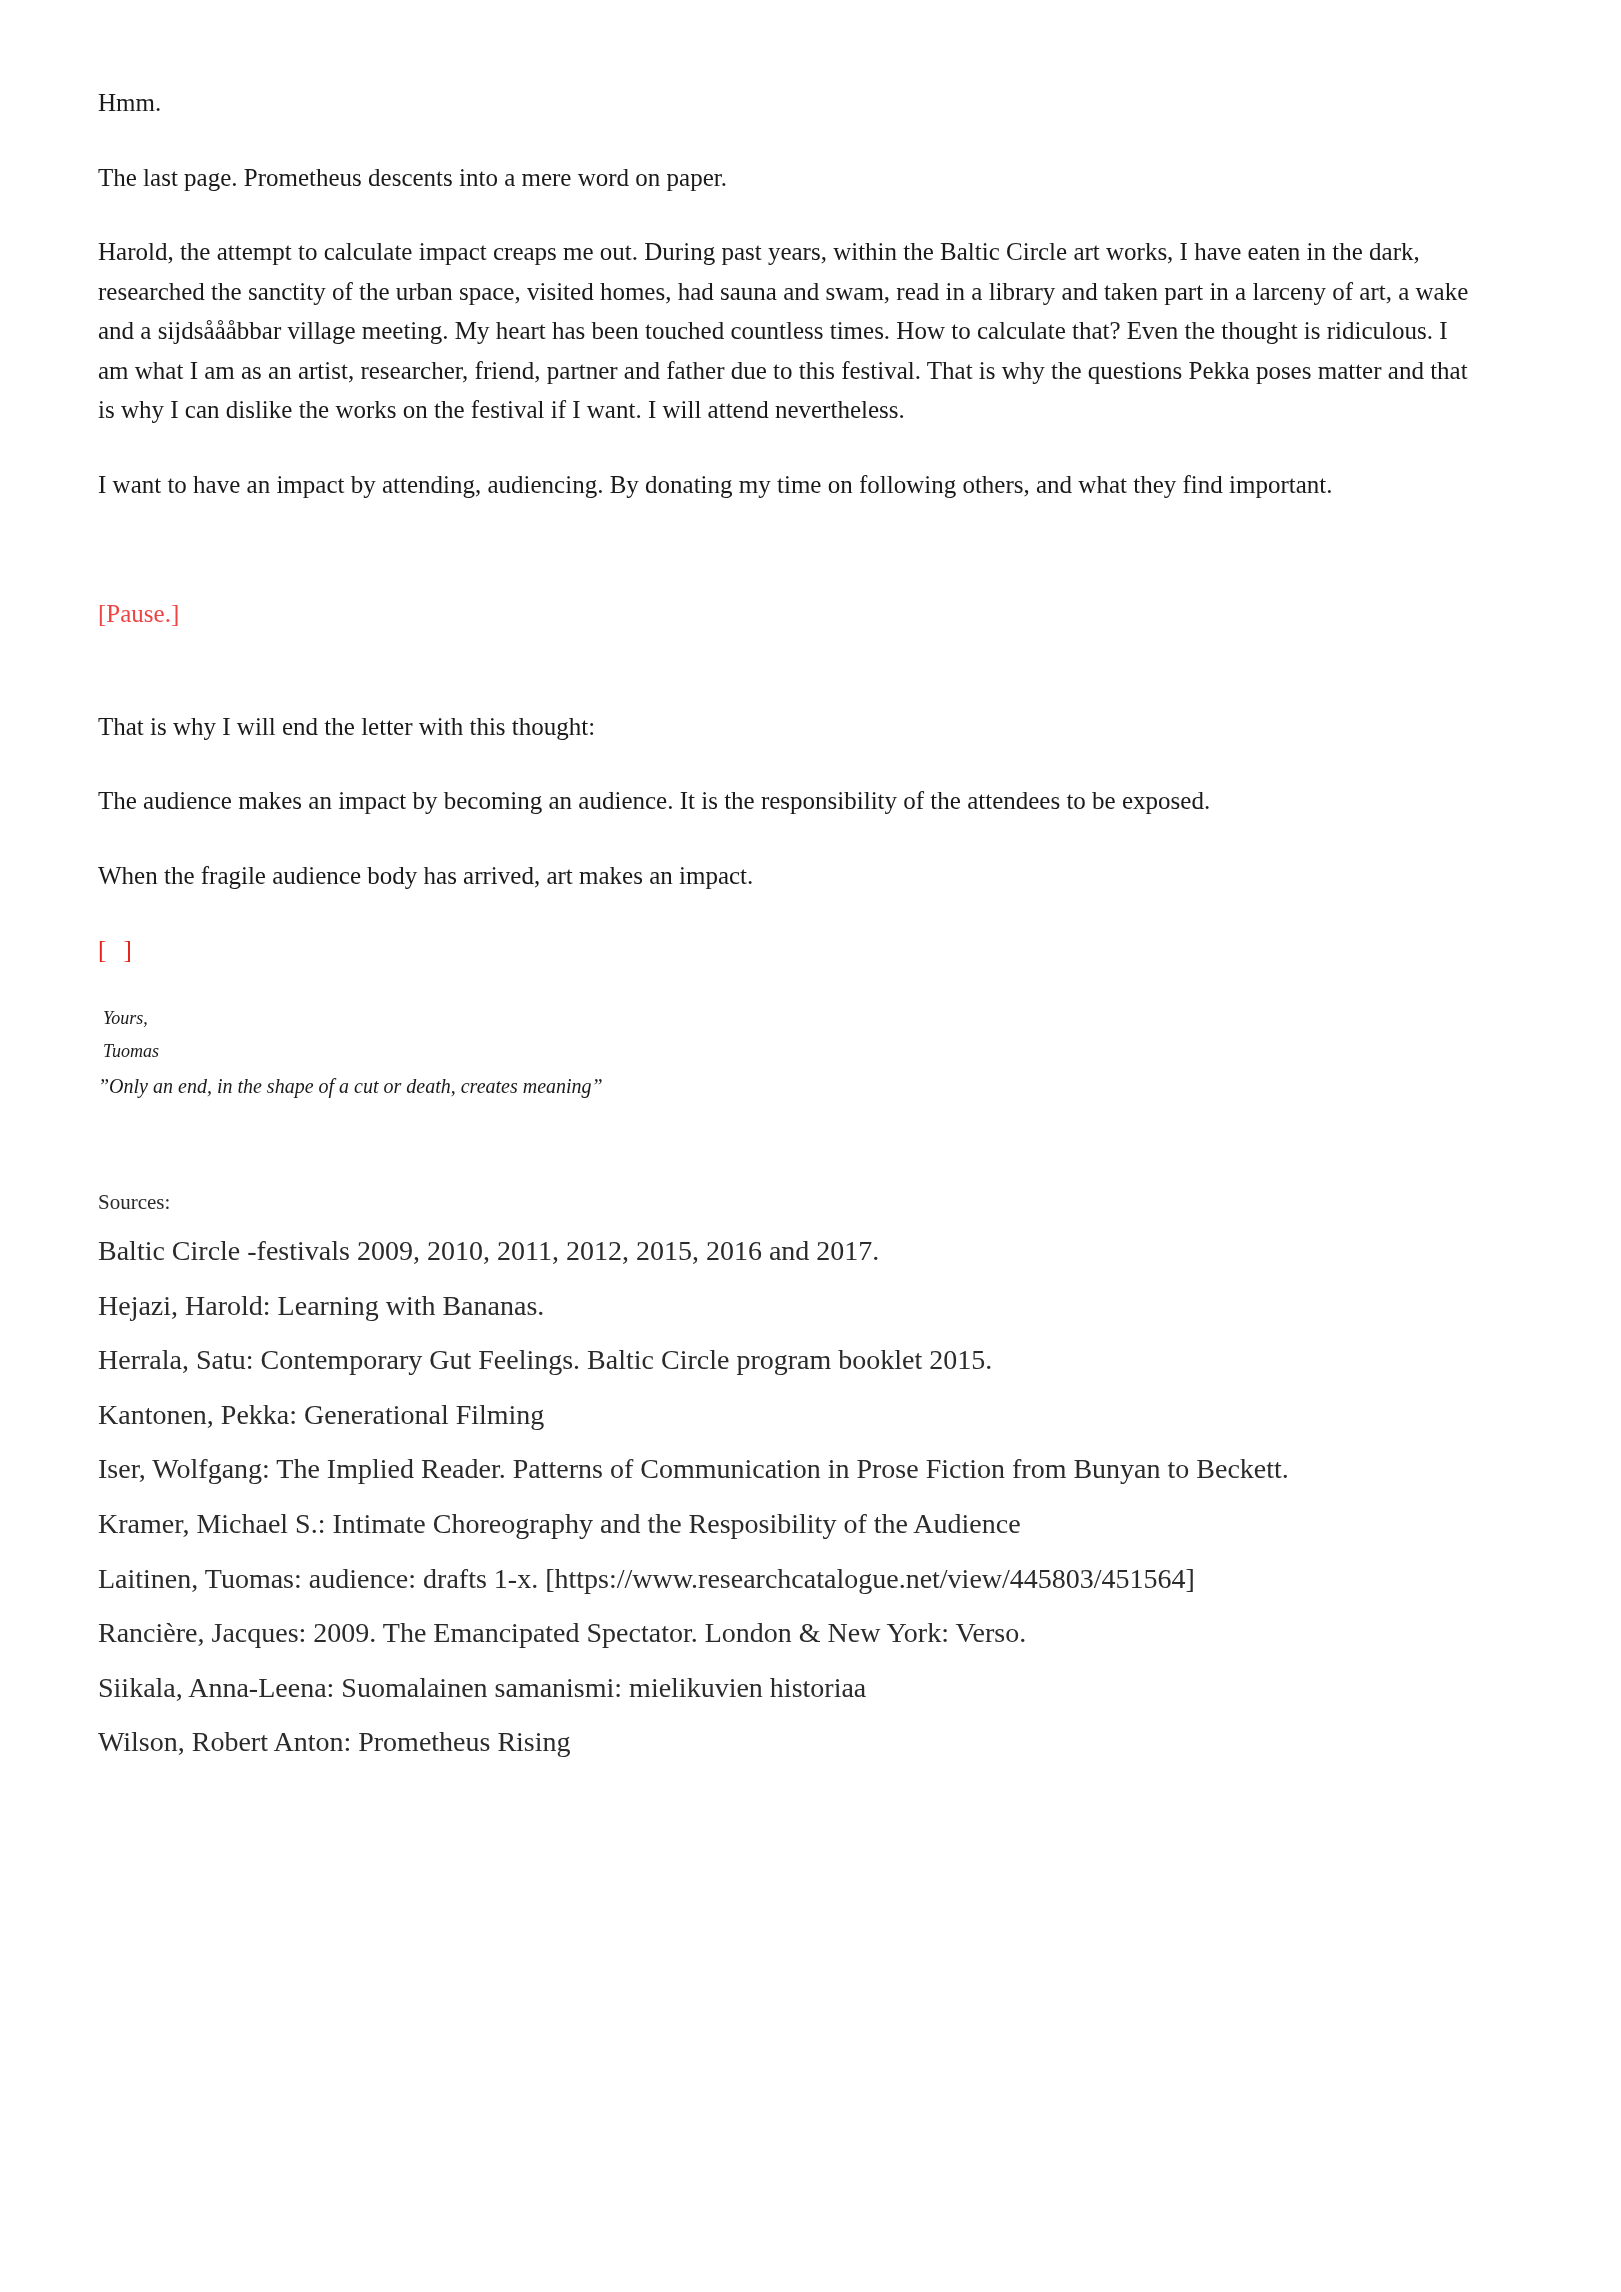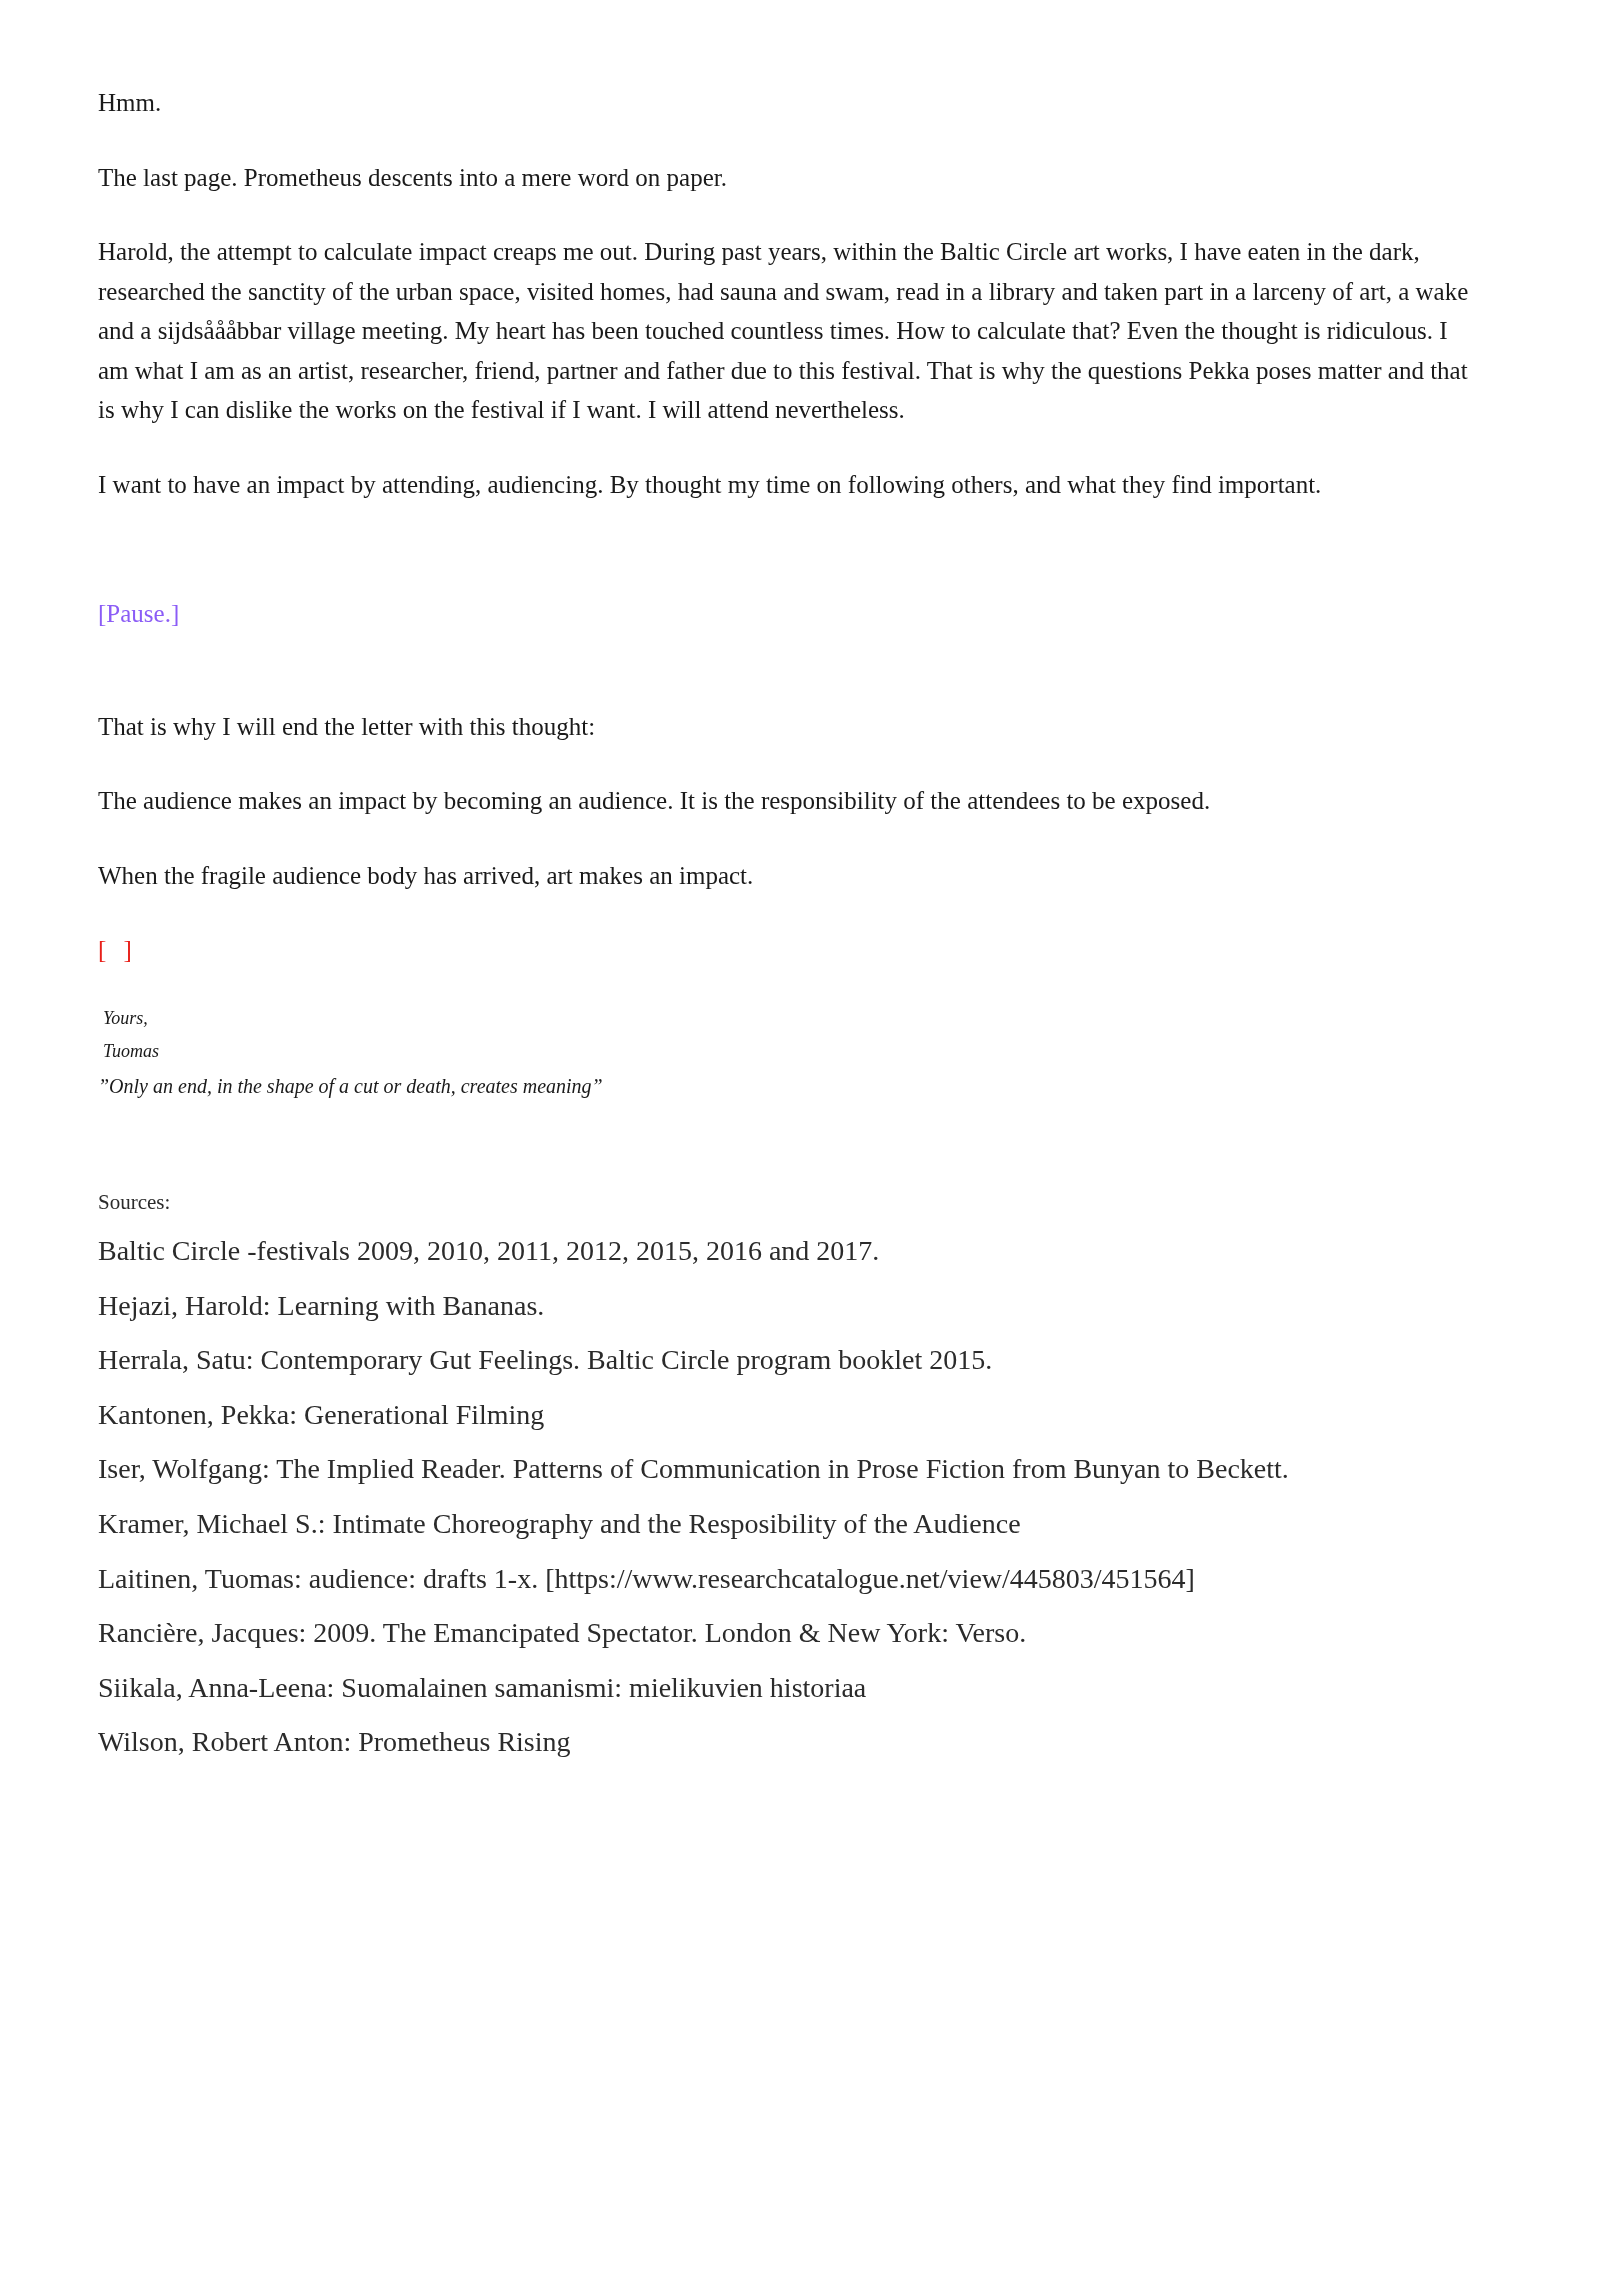--- a/index.html
+++ b/index.html
@@ -21,21 +21,21 @@
     padding: 83px 147px 0 98px;
   }
   .body-text {
     font-size: 25px;
     line-height: 1.58;
     color: #1a1a1a;
     margin: 0 0 35px 0;
     max-width: 1392px;
   }
   .pause {
-    color: #8b5cf6;
+    color: #ef4444;
     font-size: 25px;
     line-height: 1.58;
     margin: 0;
   }
   .spacer-lg { height: 73px; }
   .spacer-md { height: 55px; }
   .spacer-sm { height: 29px; }
   .bracket {
     color: #e8201a;
     font-size: 25px;
@@ -75,21 +75,21 @@
 <body>
 
 <div class="page">
 
   <p class="body-text">Hmm.</p>
 
   <p class="body-text">The last page. Prometheus descents into a mere word on paper.</p>
 
   <p class="body-text">Harold, the attempt to calculate impact creaps me out. During past years, within the Baltic Circle art works, I have eaten in the dark, researched the sanctity of the urban space, visited homes, had sauna and swam, read in a library and taken part in a larceny of art, a wake and a sijdsåååbbar village meeting. My heart has been touched countless times. How to calculate that? Even the thought is ridiculous. I am what I am as an artist, researcher, friend, partner and father due to this festival. That is why the questions Pekka poses matter and that is why I can dislike the works on the festival if I want. I will attend nevertheless.</p>
 
-  <p class="body-text">I want to have an impact by attending, audiencing. By thought my time on following others, and what they find important.</p>
+  <p class="body-text">I want to have an impact by attending, audiencing. By donating my time on following others, and what they find important.</p>
 
   <div class="spacer-md"></div>
 
   <p class="pause">[Pause.]</p>
 
   <div class="spacer-lg"></div>
 
   <p class="body-text">That is why I will end the letter with this thought:</p>
 
   <p class="body-text" style="max-width:1225px;">The audience makes an impact by becoming an audience. It is the responsibility of the attendees to be exposed.</p>

